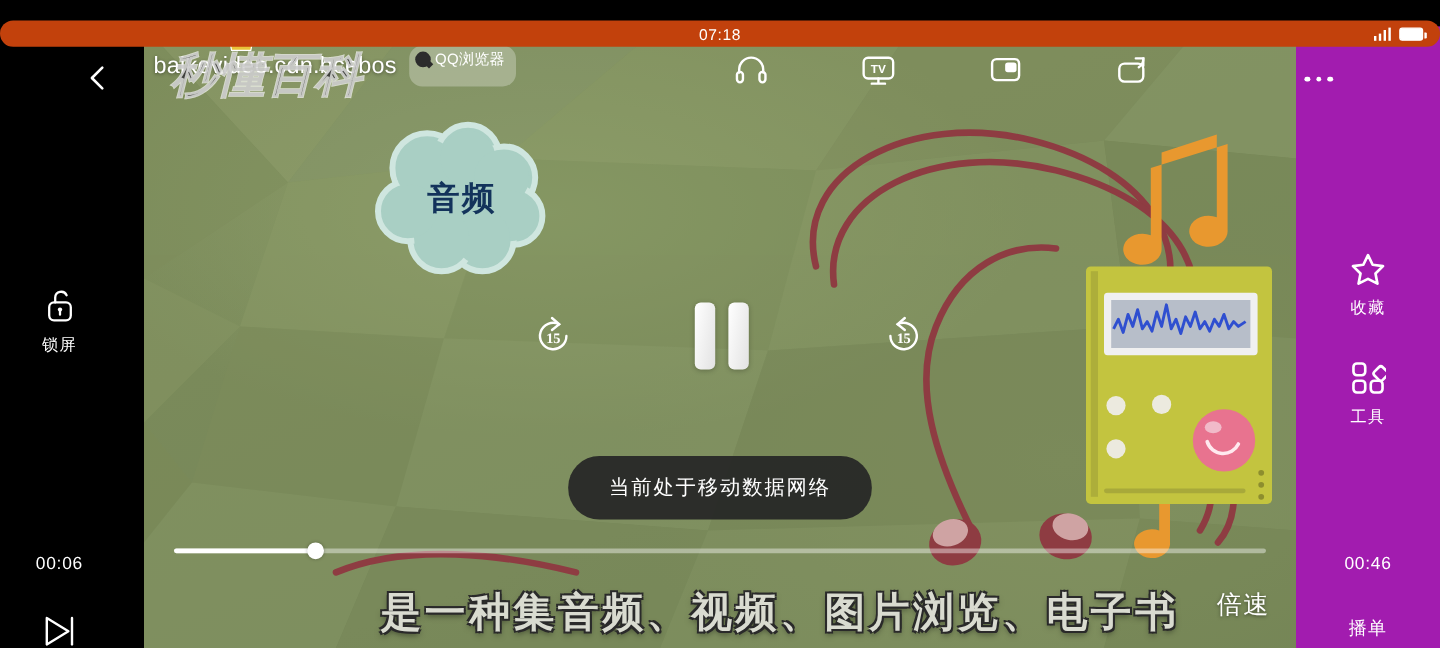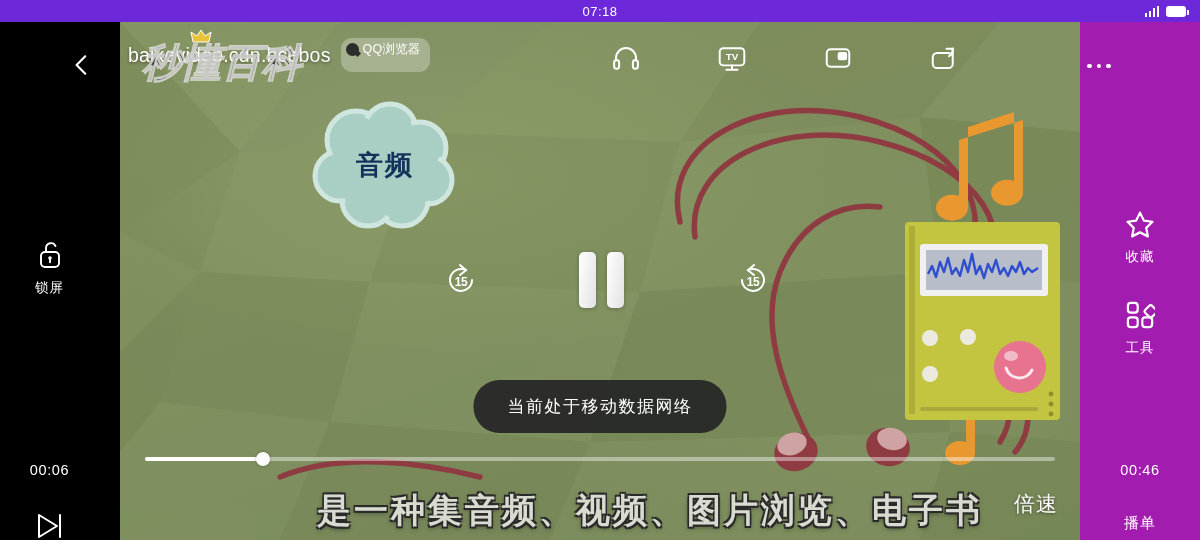--- a/index.html
+++ b/index.html
@@ -7,23 +7,23 @@
   html, body {
     width:1200px; height:540px;
     background:#000;
     font-family:"Liberation Sans","DejaVu Sans",sans-serif;
     overflow:hidden;
   }
   .screen { position:relative; width:1200px; height:540px; background:#000; }
 
   
   .statusbar{
-    position:absolute; left:0; top:0; width:1200px; height:22px;
-    background:#6d28d9; z-index:60;
-    display:flex; align-items:center; justify-content:center;
+    position:absolute; left:0; top:17px; width:1200px; height:22px;
+    background:#c2410c; z-index:60;
+    display:flex; align-items:center; justify-content:center;border-radius:11px;
   }
   .status-time{ color:#fff; font-size:13px; letter-spacing:.5px; }
   .status-right{
     position:absolute; right:14px; top:0; height:22px;
     display:flex; align-items:center; gap:7px;
   }
   .signal{ display:flex; align-items:flex-end; gap:1.5px; height:11px;}
   .signal i{ display:block; width:2.5px; background:#fff; }
   .signal i:nth-child(1){ height:4px; }
   .signal i:nth-child(2){ height:6px; }
@@ -152,20 +152,21 @@
   .cloud-text{
     position:absolute; left:0; top:0; width:150px;height:130px;
     display:flex;align-items:center;justify-content:center;
     color:#13335b; font-size:27px; font-weight:bold; letter-spacing:2px;
   }
 
   
   .center-ctrl{
     position:absolute; left:0; top:0; width:960px;height:516px; z-index:25;
     pointer-events:none;
+    font-family:Liberation Serif, serif;
   }
   .ctrl{ position:absolute; pointer-events:auto; cursor:pointer;}
   .rew{ left:311px; top:228px; width:60px;height:60px;
         display:flex;align-items:center;justify-content:center;}
   .fwd{ left:603px; top:228px; width:60px;height:60px;
         display:flex;align-items:center;justify-content:center;}
   .pause{
     left:443px; top:218px; width:76px;height:80px;
     display:flex;align-items:center;justify-content:center;gap:11px;
   }

